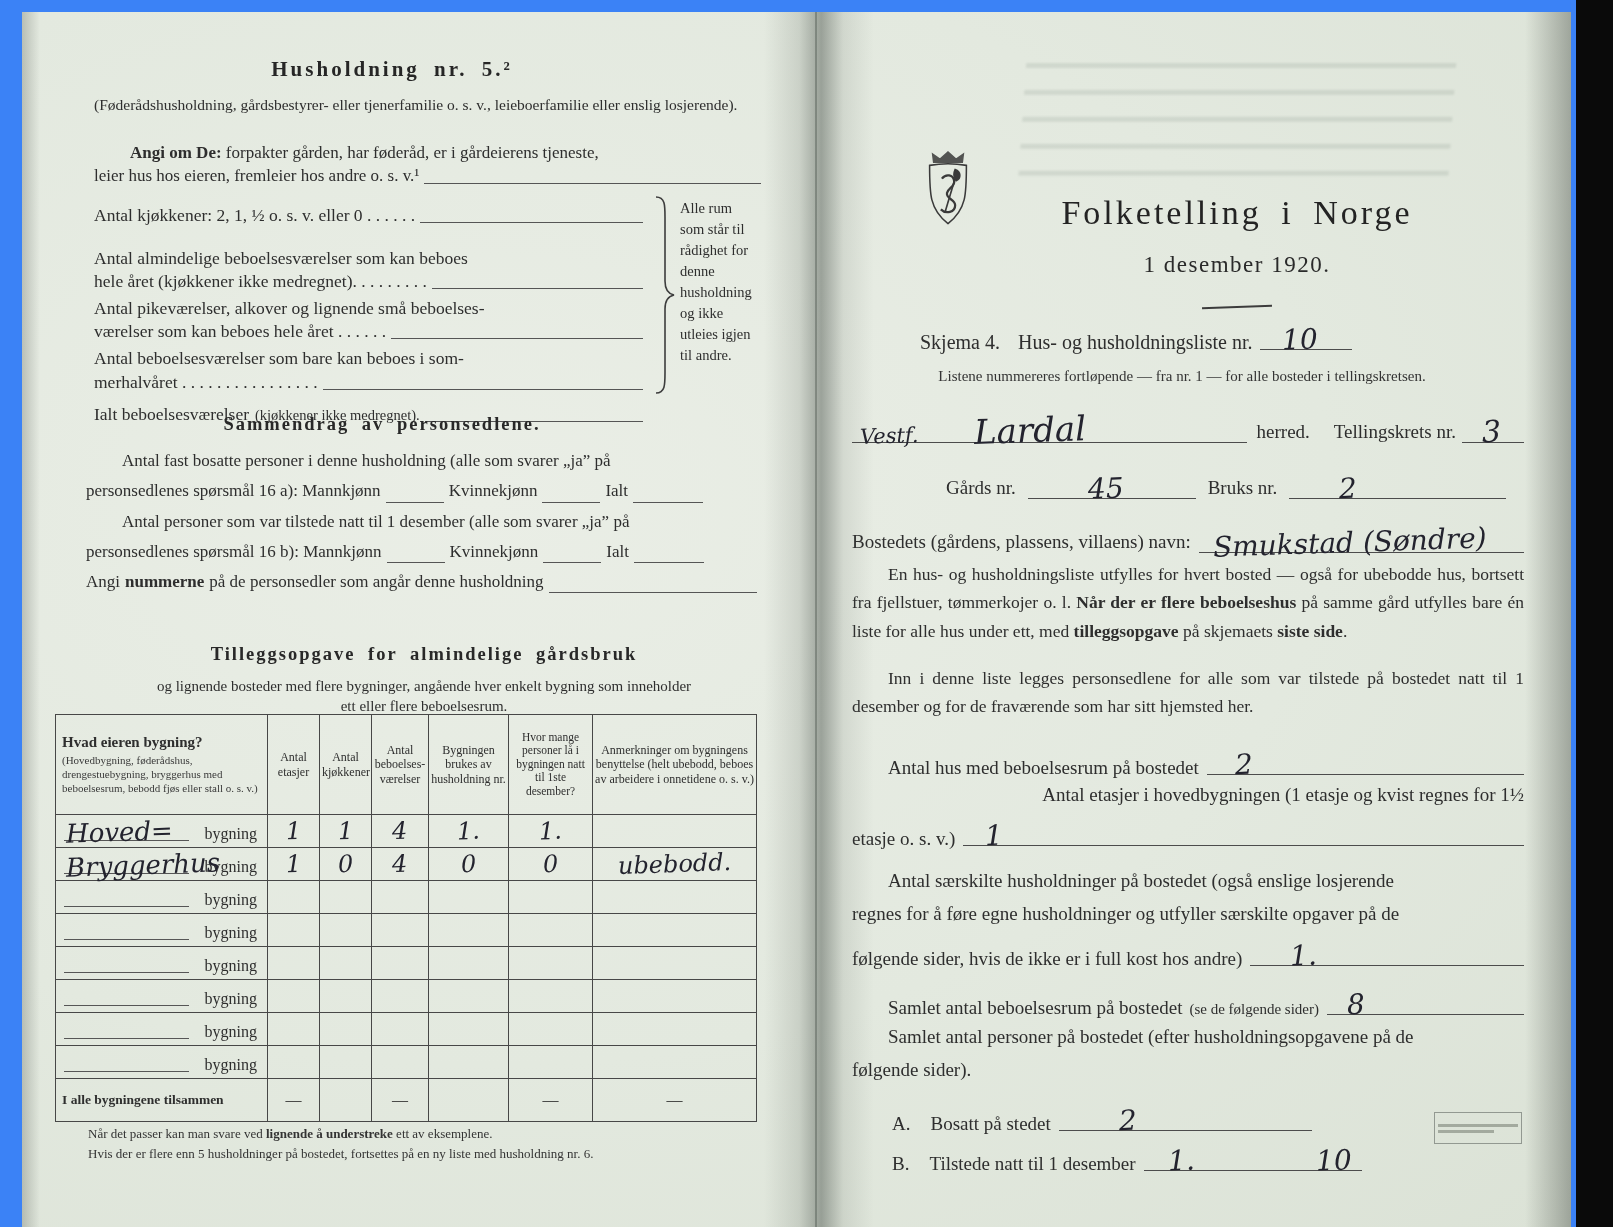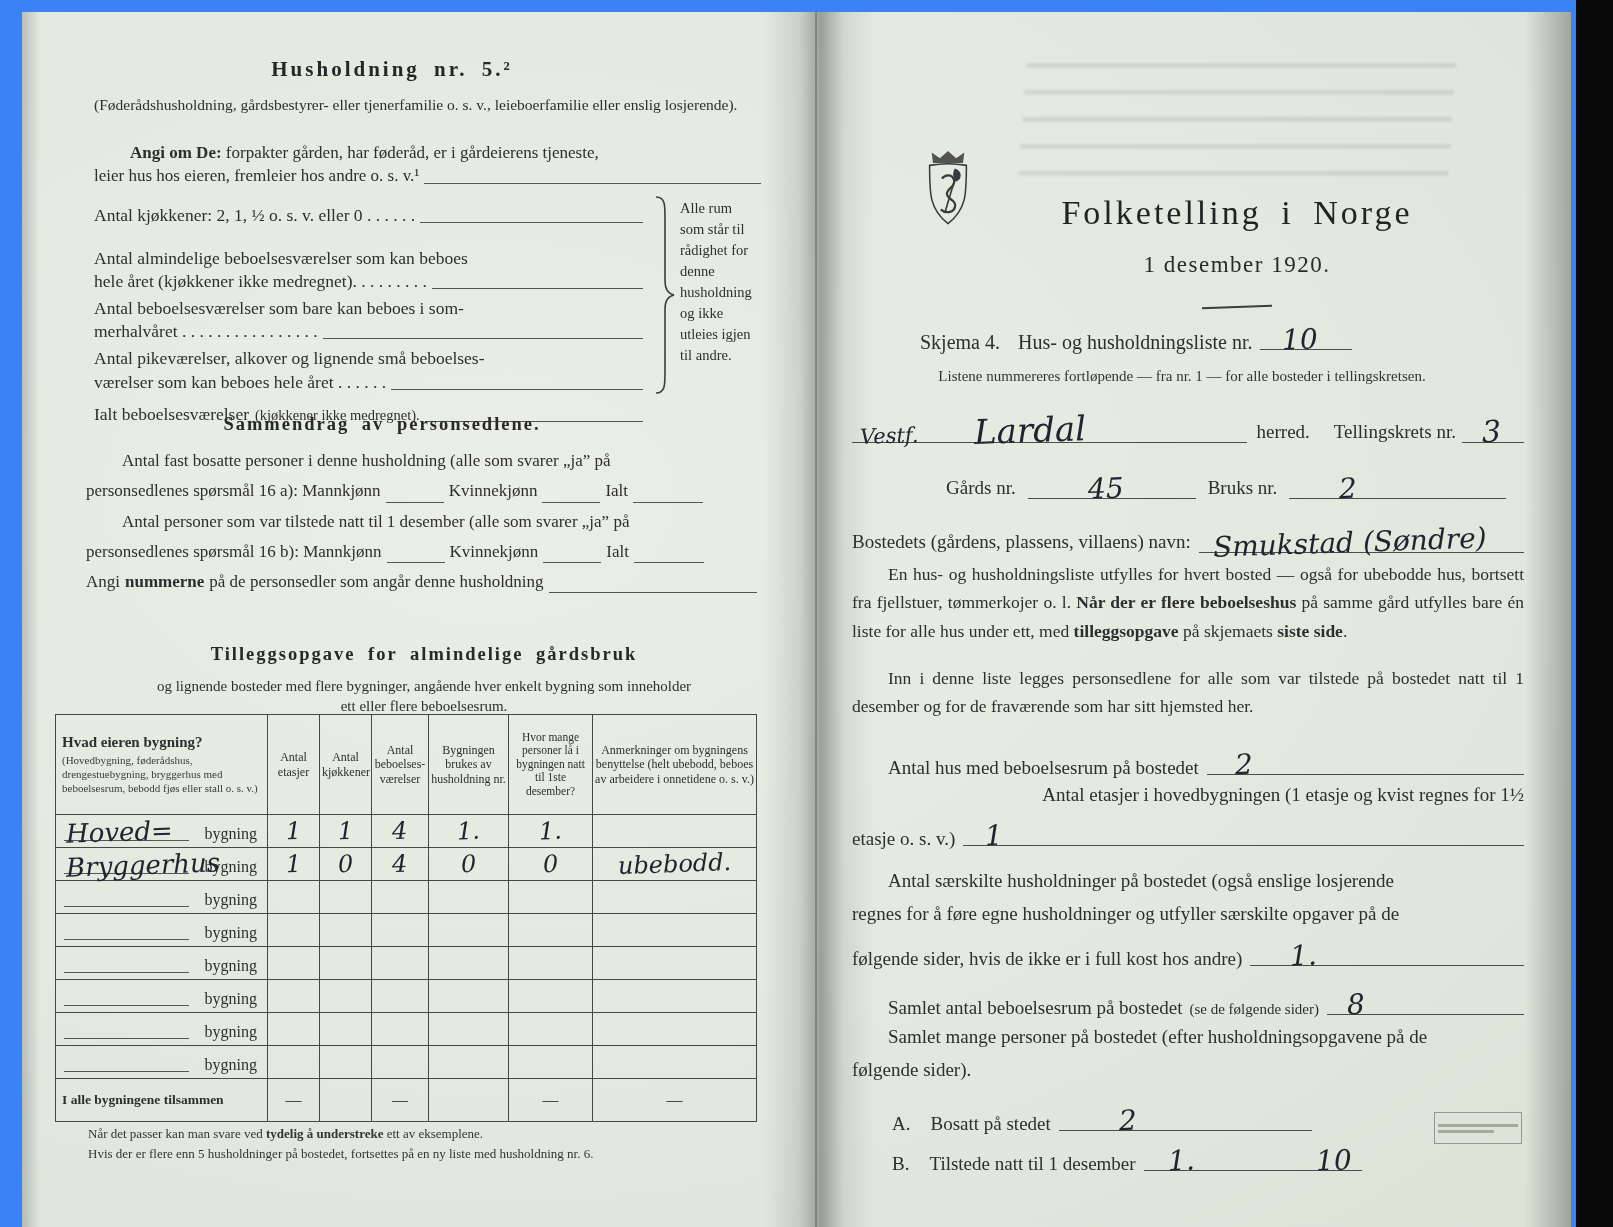--- a/index.html
+++ b/index.html
@@ -110,30 +110,30 @@
           <span class="fill grow"></span>
         </div>
         <div style="margin-bottom:4px;">
           <div class="nowrap">Antal almindelige beboelsesværelser som kan beboes</div>
           <div class="flexrow">
             <span class="nowrap">hele året (kjøkkener ikke medregnet). . . . . . . . .</span>
             <span class="fill grow"></span>
           </div>
         </div>
         <div style="margin-bottom:4px;">
+          <div class="nowrap">Antal pikeværelser, alkover og lignende små beboelses-</div>
+          <div class="flexrow">
+            <span class="nowrap">værelser som kan beboes hele året . . . . . .</span>
+            <span class="fill grow"></span>
+          </div>
+        </div>
+        <div style="margin-bottom:4px;">
           <div class="nowrap">Antal beboelsesværelser som bare kan beboes i som-</div>
           <div class="flexrow">
             <span class="nowrap">merhalvåret . . . . . . . . . . . . . . . .</span>
-            <span class="fill grow"></span>
-          </div>
-        </div>
-        <div style="margin-bottom:4px;">
-          <div class="nowrap">Antal pikeværelser, alkover og lignende små beboelses-</div>
-          <div class="flexrow">
-            <span class="nowrap">værelser som kan beboes hele året . . . . . .</span>
             <span class="fill grow"></span>
           </div>
         </div>
         <div class="flexrow" style="margin-top:9px;">
           <span class="nowrap">Ialt beboelsesværelser</span>
           <span class="nowrap" style="font-size:14.5px;margin-left:6px;">(kjøkkener ikke medregnet).</span>
           <span class="fill grow"></span>
         </div>
       </div>
 
@@ -311,21 +311,21 @@
           <td></td>
           <td>—</td>
           <td>—</td>
         </tr>
       </tbody>
         </table>
 
       <div class="abs" style="left:66px;top:1112px;width:680px;">
         <div class="fn">
           <span>Når det passer kan man svare ved</span>
-          <b>tydelig å understreke</b>
+          <b>lignende å understreke</b>
           <span>ett av eksemplene.</span>
         </div>
         <div class="fn">Hvis der er flere enn 5 husholdninger på bostedet, fortsettes på en ny liste med husholdning nr. 6.</div>
       </div>
     </div>
 
     <div>
 
       <div class="ghost"></div>
 
@@ -420,21 +420,21 @@
 
       <div class="abs flexrow rp-q" style="left:830px;top:968px;width:672px;">
         <span class="nowrap" style="text-indent:36px;">Samlet antal beboelsesrum på bostedet</span>
         <span class="nowrap paren-sm" style="margin-left:7px;">(se de følgende sider)</span>
         <span class="hwline grow" style="height:34px;margin-left:8px;">
           <span class="hw hw28" style="margin-left:20px;">8</span>
         </span>
       </div>
 
       <div class="abs rp-q" style="left:830px;top:1008px;width:672px;">
-        <div class="nowrap" style="text-indent:36px;">Samlet mange personer på bostedet (efter husholdningsopgavene på de</div>
+        <div class="nowrap" style="text-indent:36px;">Samlet antal personer på bostedet (efter husholdningsopgavene på de</div>
         <div class="nowrap">følgende sider).</div>
       </div>
 
       <div class="abs flexrow rp-q" style="left:870px;top:1084px;width:420px;">
         <span>A.</span>
         <span style="width:20px;"></span>
         <span class="nowrap">Bosatt på stedet</span>
         <span class="hwline grow" style="height:34px;margin-left:8px;">
           <span class="hw hw28" style="margin-left:60px;">2</span>
         </span>

